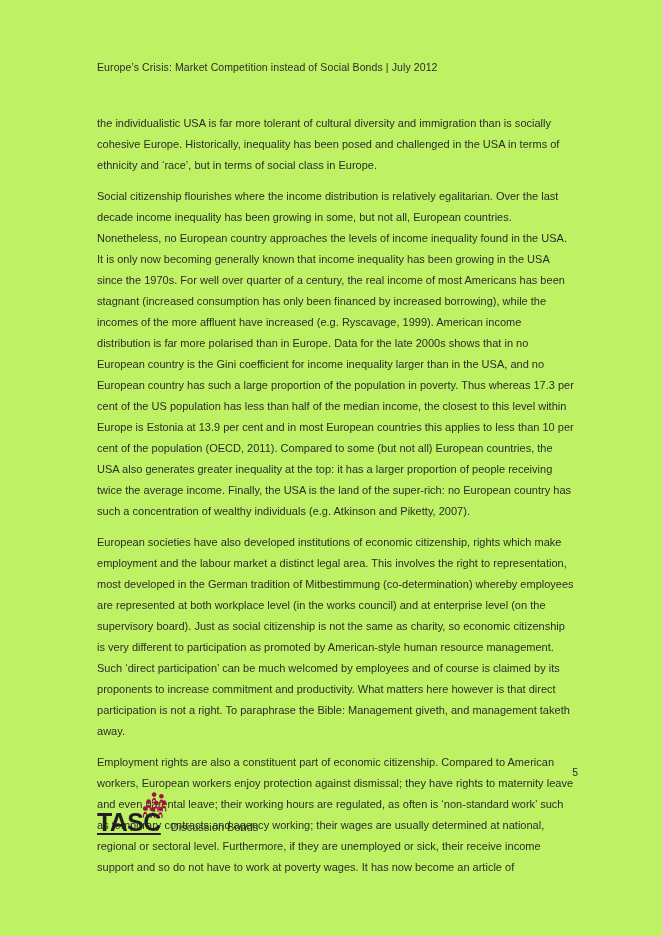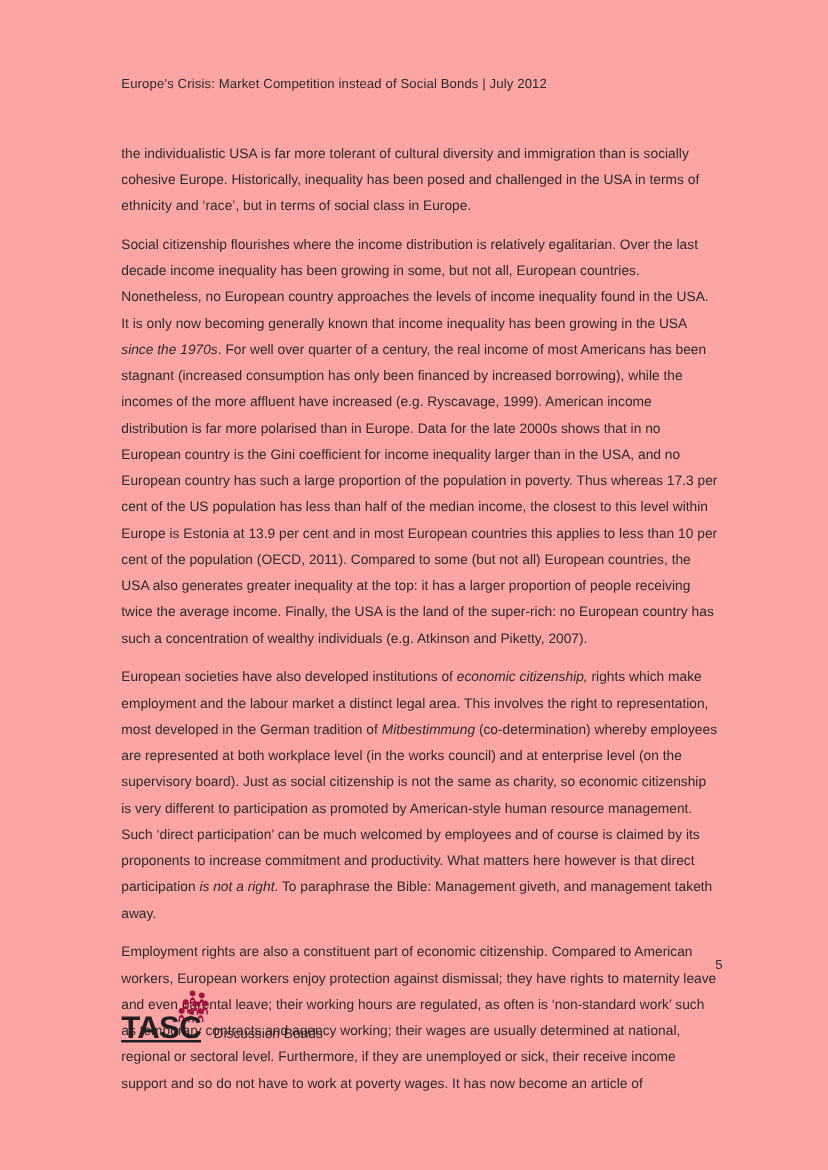--- a/index.html
+++ b/index.html
@@ -11,21 +11,21 @@
     width: 662px;
     height: 936px;
     position: relative;
     font-family: "Liberation Sans", sans-serif;
     color: #2b2b2b;
     overflow: hidden;
   }
   .page {
     position: absolute;
     inset: 0;
-    background: #fca5a5;
+    background: #bef264;
   }
   .running-head {
     position: absolute;
     left: 97px;
     top: 61px;
     font-size: 10.5px;
     letter-spacing: 0.1px;
     color: #2b2b2b;
     white-space: nowrap;
   }
@@ -37,21 +37,21 @@
   }
   .para {
     font-size: 11px;
     line-height: 21px;
     text-align: left;
     margin: 0 0 10px 0;
     color: #2b2b2b;
     letter-spacing: 0.01px;
   }
   .para:last-child { margin-bottom: 0; }
-  .it { font-style: italic; }
+  .it { }
   .page-number {
     position: absolute;
     left: 0;
     top: 766px;
     width: 578px;
     text-align: right;
     font-size: 10.5px;
     color: #2b2b2b;
   }
   .footer {

